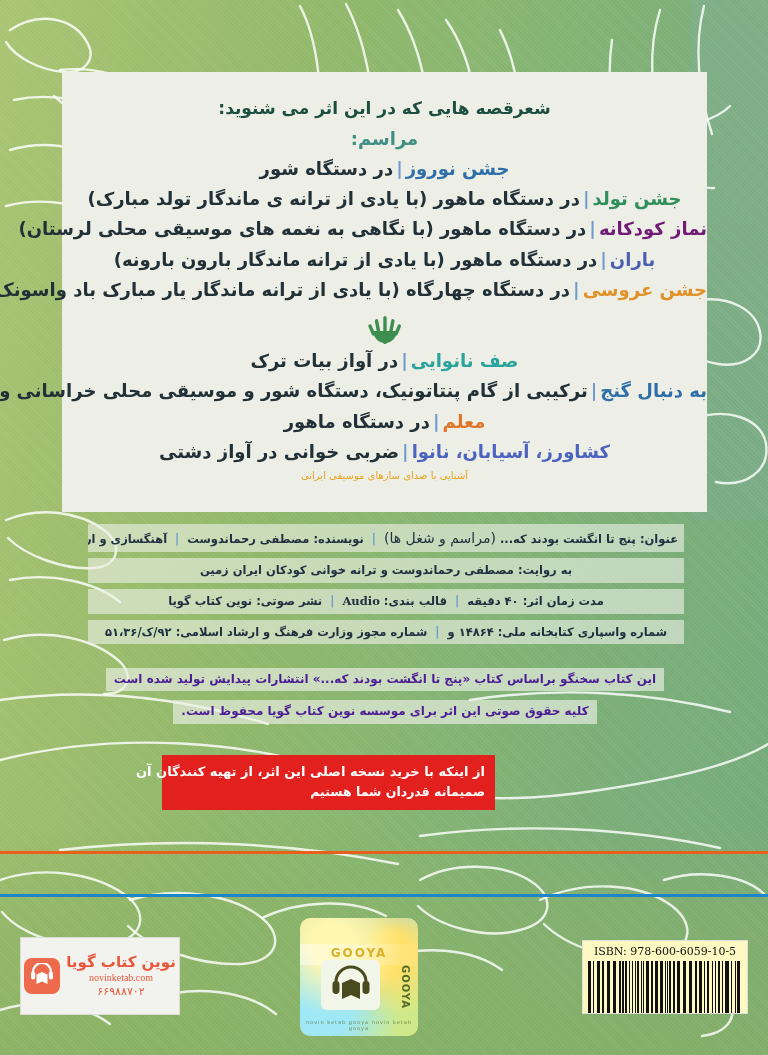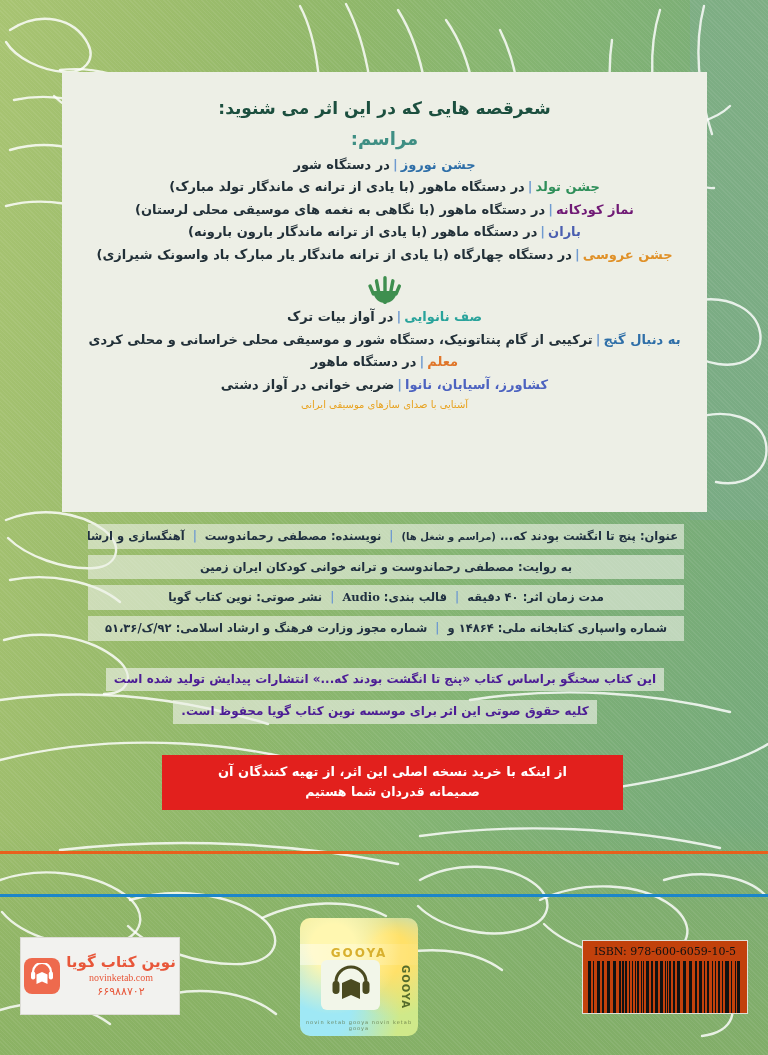--- a/index.html
+++ b/index.html
@@ -42,21 +42,21 @@
   .panel-title{
     font-size:17px;font-weight:bold;color:#1c4f3f;letter-spacing:0;
     margin:12px 0 6px;line-height:1.5;
   }
   .section-head{
     font-size:18px;font-weight:bold;color:#3f8f84;margin:4px 0 6px;
     font-family:"DejaVu Sans","Liberation Sans",sans-serif;
     letter-spacing:1px;
   }
   .entry{
-    font-size:13px;color:#25303a;line-height:1.58;
+    font-size:18px;color:#25303a;line-height:1.58;
     margin:2px 0;white-space:nowrap;
   }
   .entry .nm{font-weight:bold;}
   .entry .sep{color:#6f9ad0;font-weight:bold;margin:0 3px;}
   .entry .dsc{font-weight:bold;color:#223038;}
   .hand-sep{margin:10px 0 2px;line-height:0;}
   .hand-sep svg{display:block;margin:0 auto;}
   .final-line{
     font-size:10px;font-weight:normal;color:#e8a21e;margin-top:4px;
   }
@@ -66,39 +66,39 @@
     position:absolute;left:88px;top:524px;width:596px;
     direction:rtl;text-align:center;
   }
   .meta-row{
     background:rgba(236,240,229,.62);
     font-size:11.5px;font-weight:bold;color:#203040;
     line-height:1.45;padding:4px 6px;margin-bottom:6px;
     white-space:nowrap;overflow:hidden;
   }
   .meta-row .sep{color:#6f9ad0;font-weight:bold;margin:0 4px;}
-  .meta-row .sm{font-size:10px;font-weight:bold;}
+  .meta-row .sm{font-size:14px;font-weight:normal;}
   .meta-row .lat{font-family:"DejaVu Serif","Liberation Serif",serif;font-style:normal;}
 
   .notice{
     position:absolute;left:100px;top:668px;width:570px;
     direction:rtl;text-align:center;
   }
   .notice-row{
     background:rgba(236,240,229,.66);
     display:inline-block;
     font-size:12px;font-weight:bold;color:#4c1d95;
     padding:3px 8px;margin-bottom:9px;line-height:1.45;white-space:nowrap;
   }
 
   
   .redbox{
-    position:absolute;left:162px;top:755px;width:461px;
+    position:absolute;left:162px;top:755px;width:333px;
     background:#e2201d;color:#ffffff;
-    direction:rtl;text-align:center;
+    direction:rtl;
     padding:7px 10px 9px;box-sizing:border-box;
     font-weight:bold;
   }
   .redbox div{font-size:13px;line-height:1.52;white-space:nowrap;}
   .redbox .r3{font-size:12.5px;}
 
   .rule-orange{
     position:absolute;left:0;right:0;top:851px;height:3px;background:#e8601c;
   }
   .rule-blue{
@@ -152,21 +152,21 @@
     writing-mode:vertical-rl;
   }
   .holo .h-micro{
     position:absolute;left:0;right:0;bottom:4%;text-align:center;
     font-size:5px;color:rgba(90,110,60,.8);letter-spacing:1px;
   }
 
   
   .isbn{
     position:absolute;left:582px;top:940px;width:166px;height:74px;
-    background:#c2410c;border:1px solid #e0e0d8;
+    background:#fef9c3;border:1px solid #e0e0d8;
     box-sizing:border-box;padding:4px 5px;
     direction:ltr;
   }
   .isbn-num{
     font-family:"DejaVu Serif","Liberation Serif",serif;
     font-size:11px;color:#111;text-align:center;letter-spacing:0;
   }
   .bars{margin-top:3px;height:52px;display:flex;align-items:stretch;gap:0;}
   .bars i{display:block;background:#111;height:100%;}
 </style>

